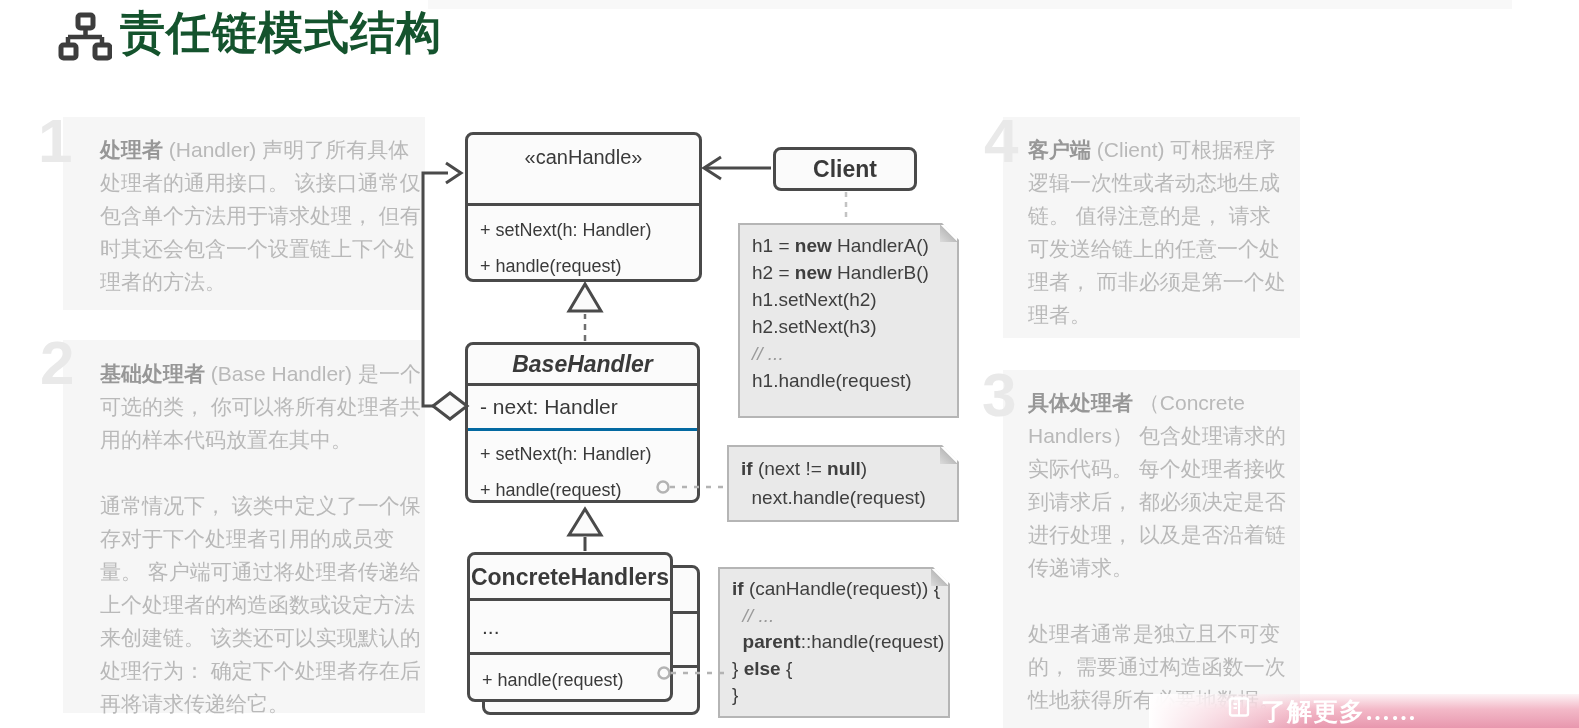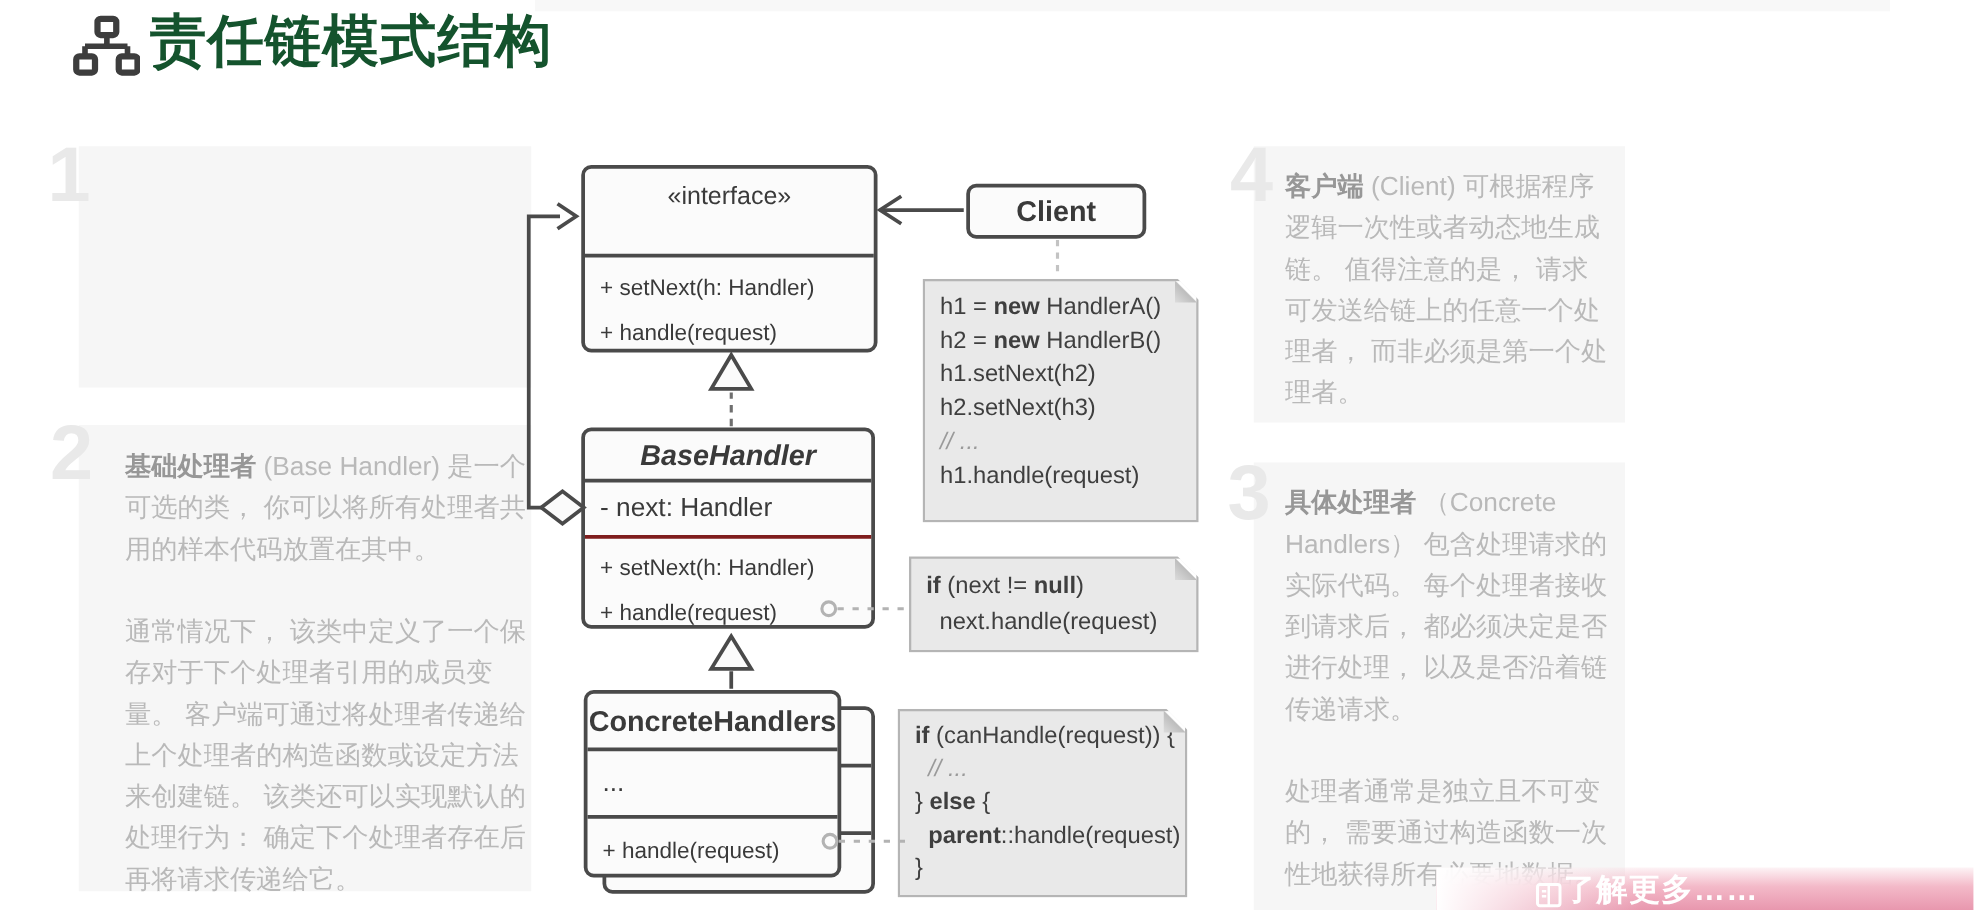--- a/index.html
+++ b/index.html
@@ -43,21 +43,21 @@
 
   
   #wires{position:absolute;left:0;top:0;z-index:6;pointer-events:none;}
 
   
   .banner{left:1149px;top:694px;width:430px;height:34px;z-index:8;
         background:linear-gradient(180deg,rgba(246,196,208,0.2) 0%,#f3b9c8 45%,#e897ae 100%);
         display:flex;align-items:center;cursor:pointer;}
   .banner::before{content:"";position:absolute;left:0;top:0;bottom:0;width:55%;
         background:linear-gradient(90deg,#ffffff 0%,rgba(255,255,255,0) 70%);}
-  .banner-inner{position:relative;display:flex;align-items:flex-end;padding-left:78px;}
+  .banner-inner{position:relative;display:flex;align-items:flex-start;gap:10px;padding-left:78px;font-family:Liberation Serif, serif;}
   .banner-label{font-size:25px;font-weight:700;color:#ffffff;letter-spacing:1px;}
 
   .top-strip{left:428px;top:0;width:1084px;height:9px;background:#f8f8f8;z-index:0;}
 </style>
 </head>
 <body>
 
 <div id="canvas">
 
   <div class="abs top-strip"></div>
@@ -67,20 +67,21 @@
       <rect x="20" y="3" width="15" height="13" rx="2.5" fill="none" stroke="#3d3d3d" stroke-width="5"></rect>
       <path d="M27.5 16 V25 M10 25 H44 M10 25 V32 M44 25 V32" fill="none" stroke="#3d3d3d" stroke-width="4.5"></path>
       <rect x="3" y="33" width="15" height="13" rx="2.5" fill="none" stroke="#3d3d3d" stroke-width="5"></rect>
       <rect x="37" y="33" width="15" height="13" rx="2.5" fill="none" stroke="#3d3d3d" stroke-width="5"></rect>
     </svg>
   </div>
   <div class="abs page-title" style="left:120px;top:8px;">责任链模式结构</div>
 
   <div class="abs ann-bg" style="left:63px;top:117px;width:362px;height:193px;"></div>
   <div class="abs ann-num" style="left:38px;top:110px;">1</div>
+  <div class="abs ann-text" style="left:100px;top:133px;width:322px;"><span class="ann-term">处理者</span><span> (Handler) 声明了所有具体处理者的通用接口。 该接口通常仅包含单个方法用于请求处理， 但有时其还会包含一个设置链上下个处理者的方法。</span></div>
 
   <div class="abs ann-bg" style="left:63px;top:340px;width:362px;height:373px;"></div>
   <div class="abs ann-num" style="left:40px;top:332px;">2</div>
   <div class="abs ann-text" style="left:100px;top:357px;width:322px;">
     <div><span class="ann-term">基础处理者</span><span> (Base Handler) 是一个可选的类， 你可以将所有处理者共用的样本代码放置在其中。</span></div>
     <div class="ann-p2">通常情况下， 该类中定义了一个保存对于下个处理者引用的成员变量。 客户端可通过将处理者传递给上个处理者的构造函数或设定方法来创建链。 该类还可以实现默认的处理行为： 确定下个处理者存在后再将请求传递给它。</div>
   </div>
 
   <div class="abs ann-bg" style="left:1003px;top:117px;width:297px;height:221px;"></div>
   <div class="abs ann-num" style="left:984px;top:110px;">4</div>
@@ -88,37 +89,37 @@
 
   <div class="abs ann-bg" style="left:1003px;top:370px;width:297px;height:358px;"></div>
   <div class="abs ann-num" style="left:982px;top:364px;">3</div>
   <div class="abs ann-text" style="left:1028px;top:386px;width:258px;">
     <div><span class="ann-term">具体处理者</span><span> （Concrete Handlers） 包含处理请求的实际代码。 每个处理者接收到请求后， 都必须决定是否进行处理， 以及是否沿着链传递请求。</span></div>
     <div class="ann-p2">处理者通常是独立且不可变的， 需要通过构造函数一次性地获得所有必要地数据。</div>
   </div>
 
   <div class="abs uml-box" style="left:465px;top:132px;width:237px;height:150px;">
     <div class="uml-head" style="height:71px;">
-      <div class="stereotype">«interface»</div>
+      <div class="stereotype">«canHandle»</div>
     </div>
     <div class="uml-row" style="padding-top:4px;">
       <div class="member">+ setNext(h: Handler)</div>
       <div class="member">+ handle(request)</div>
     </div>
   </div>
 
   <div class="abs uml-box" style="left:773px;top:147px;width:144px;height:44px;display:flex;align-items:center;justify-content:center;">
     <span class="cls-name">Client</span>
   </div>
 
   <div class="abs uml-box" style="left:465px;top:342px;width:235px;height:161px;">
     <div class="uml-head" style="height:41px;display:flex;align-items:center;justify-content:center;">
       <span class="cls-name cls-name-italic">BaseHandler</span>
     </div>
-    <div class="uml-row" style="height:45px;border-bottom:3px solid #7f1d1d;">
+    <div class="uml-row" style="height:45px;border-bottom:3px solid #0369a1;">
       <div class="attr-line">- next: Handler</div>
     </div>
     <div class="uml-row" style="padding-top:3px;">
       <div class="member">+ setNext(h: Handler)</div>
       <div class="member">+ handle(request)</div>
     </div>
   </div>
 
   <div class="abs uml-box uml-back" style="left:482px;top:565px;width:218px;height:150px;">
     <div class="uml-head" style="height:46px;"></div>
@@ -147,22 +148,22 @@
     </div>
 
   <div class="abs note code lh29" style="left:727px;top:445px;width:232px;height:77px;">
       <div class="code-line"><span class="cb">if</span><span> (next != </span><span class="cb">null</span><span>)</span></div>
       <div class="code-line"><span>  next.handle(request)</span></div>
     </div>
 
   <div class="abs note code lh26" style="left:718px;top:567px;width:232px;height:151px;">
       <div class="code-line"><span class="cb">if</span><span> (canHandle(request)) {</span></div>
       <div class="code-line"><span class="ci">  // ...</span></div>
+      <div class="code-line"><span>  </span><span class="cb">parent</span><span>::handle(request)</span></div>
       <div class="code-line"><span>} </span><span class="cb">else</span><span> {</span></div>
-      <div class="code-line"><span>  </span><span class="cb">parent</span><span>::handle(request)</span></div>
       <div class="code-line"><span>}</span></div>
     </div>
 
   <svg id="wires" width="1579" height="728" viewBox="0 0 1579 728">
 
     <g>
       <line x1="771" y1="168" x2="706" y2="168" stroke="#4a4a4a" stroke-width="3"></line>
       <polyline points="721,157 704,168 721,179" fill="none" stroke="#4a4a4a" stroke-width="3"></polyline>
     </g>
 

